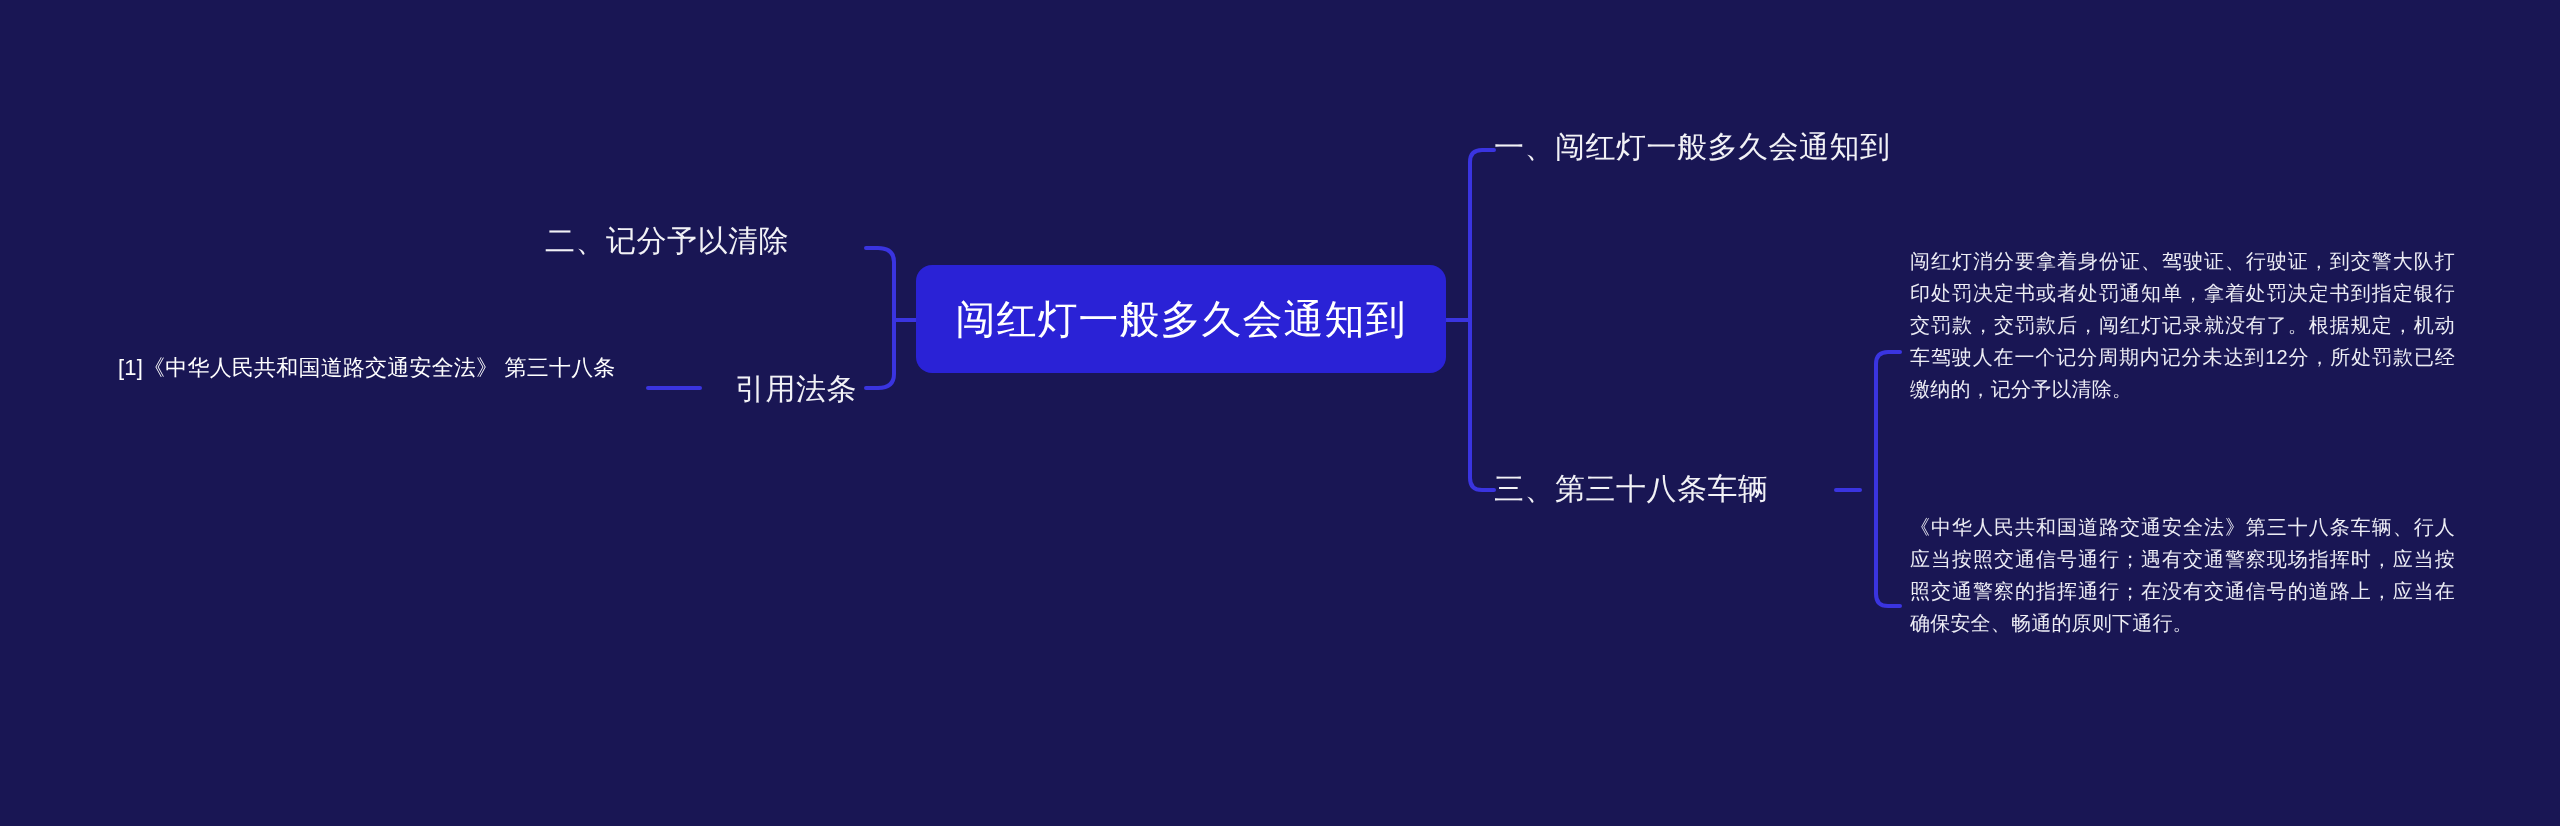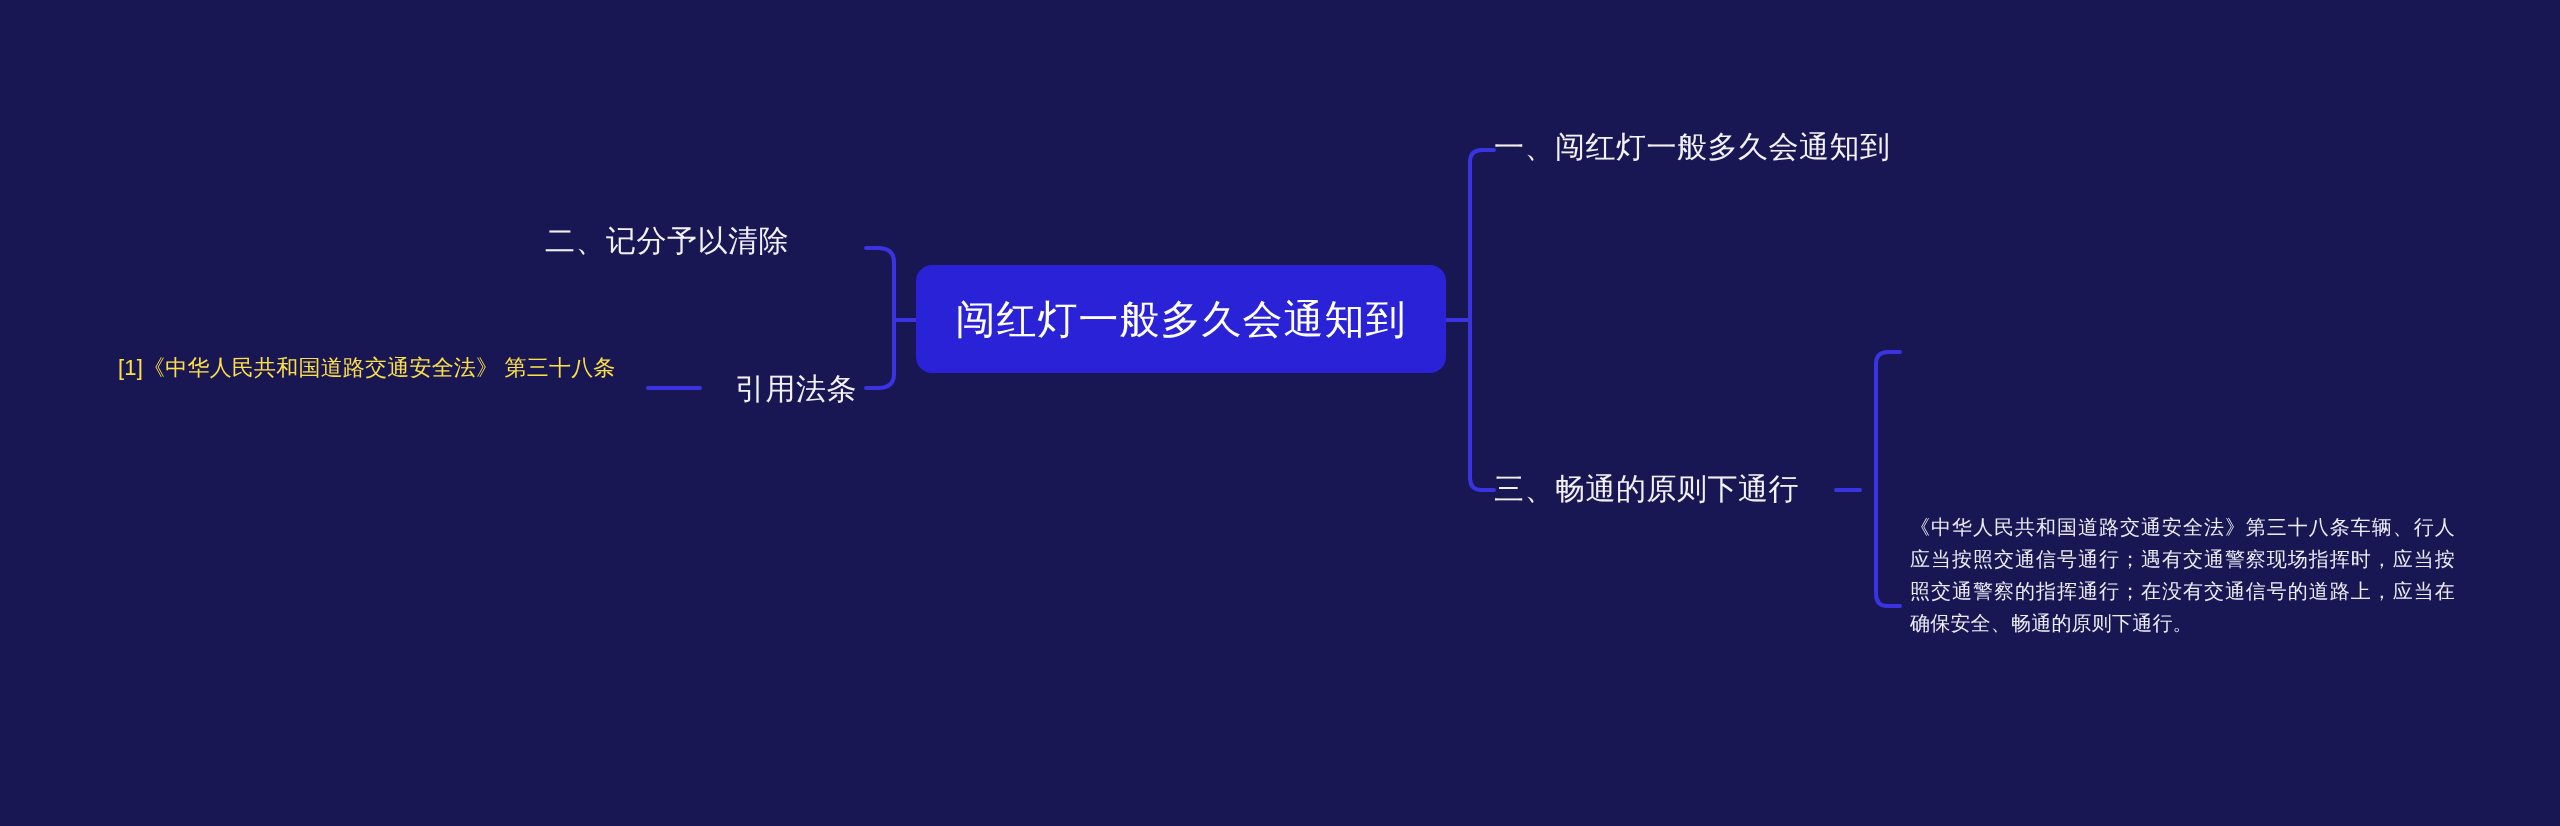--- a/index.html
+++ b/index.html
@@ -86,21 +86,21 @@
   .p-right-2 { left: 1910px; top: 513px; font-family: Liberation Mono, monospace; }
 
   .leaf-law {
     position: absolute;
     box-sizing: border-box;
     left: 118px;
     top: 350px;
     width: 530px;
     font-size: 22px;
     line-height: 36px;
-    color: #fde047;
+    color: #ffffff;
     white-space: normal;
     letter-spacing: 0.2px;
   }
 </style>
 </head>
 <body>
 
 <div id="mindmap">
 
   <svg class="connectors" width="2560" height="826" viewBox="0 0 2560 826" fill="none" xmlns="http://www.w3.org/2000/svg">
@@ -124,23 +124,24 @@
 
   <div class="node branch-label n-right-1">
     <span>一、闯红灯一般多久会通知到</span>
   </div>
 
   <div class="node root-node">
     <span class="root-label">闯红灯一般多久会通知到</span>
   </div>
 
   <div class="node branch-label n-right-2">
-    <span>三、畅通的原则下通行</span>
+    <span>三、第三十八条车辆</span>
   </div>
 
+  <div class="leaf-para p-right-1">闯红灯消分要拿着身份证、驾驶证、行驶证，到交警大队打印处罚决定书或者处罚通知单，拿着处罚决定书到指定银行交罚款，交罚款后，闯红灯记录就没有了。根据规定，机动车驾驶人在一个记分周期内记分未达到12分，所处罚款已经缴纳的，记分予以清除。</div>
 
   <div class="leaf-para p-right-2">《中华人民共和国道路交通安全法》第三十八条车辆、行人应当按照交通信号通行；遇有交通警察现场指挥时，应当按照交通警察的指挥通行；在没有交通信号的道路上，应当在确保安全、畅通的原则下通行。</div>
 
   <div class="node branch-label n-left-1">
     <span>二、记分予以清除</span>
   </div>
 
   <div class="node branch-label n-left-2">
     <span>引用法条</span>
   </div>

